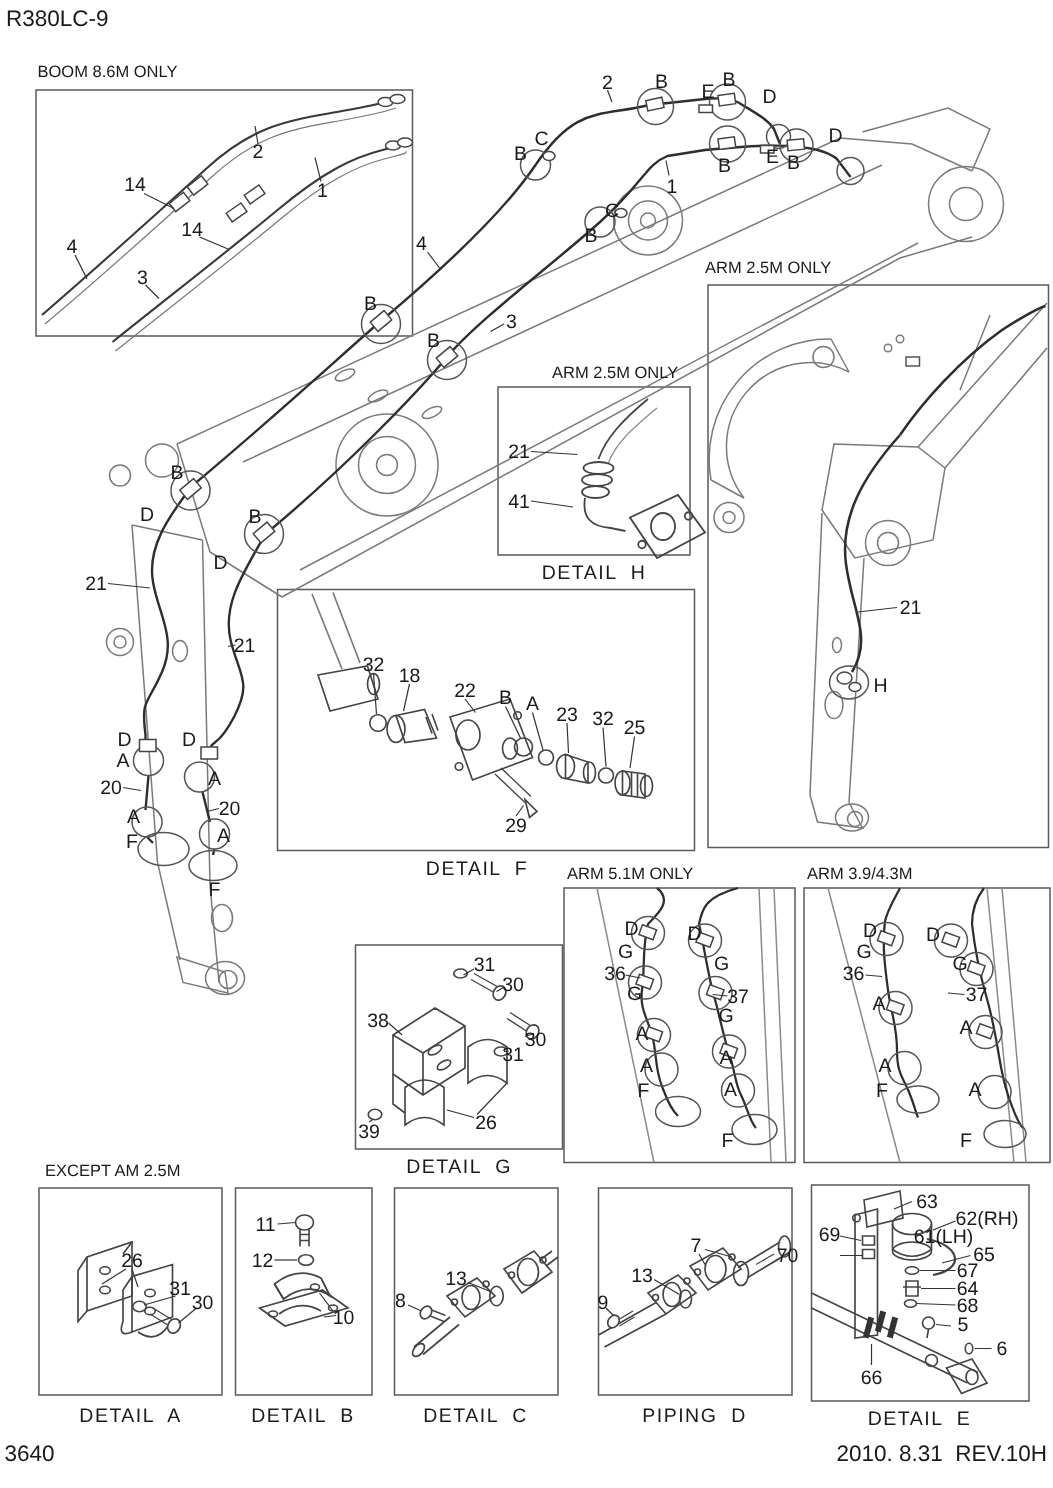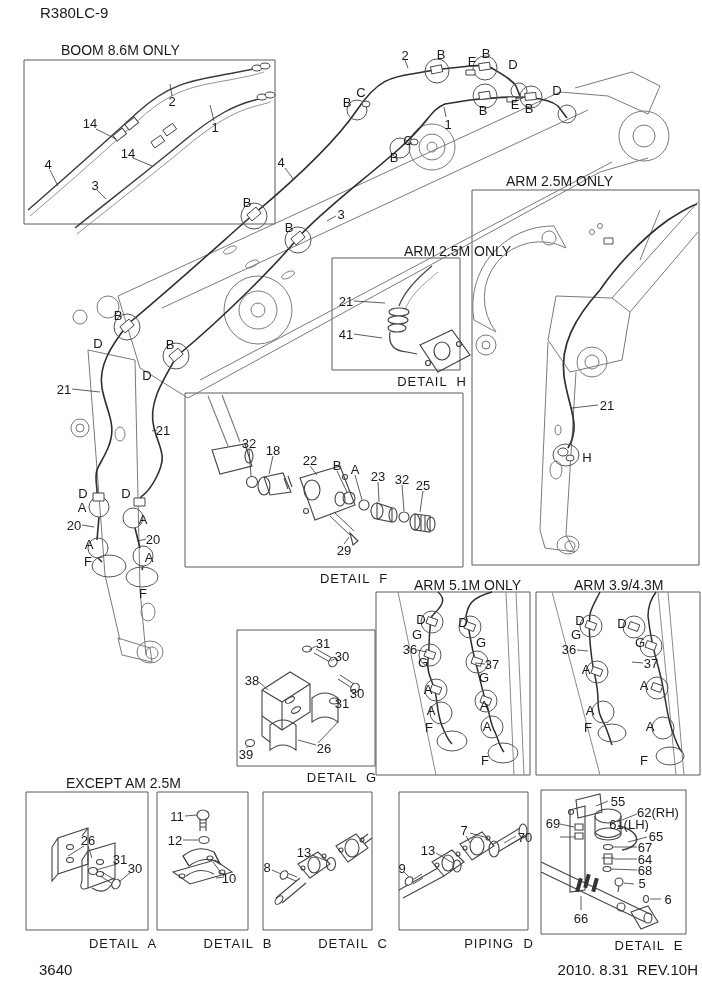--- a/index.html
+++ b/index.html
@@ -1,22 +1,22 @@
 <!DOCTYPE html>
 <html><head>
 <meta charset="utf-8">
 <style>
   html,body{margin:0;padding:0;background:#e8e8e8;}
   #page{position:relative;width:702px;height:992px;background:#ffffff;overflow:hidden;
         font-family:"Liberation Sans","DejaVu Sans",sans-serif;color:#1a1a1a;}
   #art{position:absolute;left:0;top:0;}
-  .txt{position:absolute;white-space:pre;margin-left:36px;}
+  .txt{position:absolute;white-space:pre;}
   .model{font-size:15px;}
   .title{font-size:17px;letter-spacing:0.5px;}
-  .panel-label{font-size:14px;}
+  .panel-label{font-size:11px;}
   .caption{font-size:13px;transform:translateX(-50%);letter-spacing:1px;}
   .footer{font-size:15px;}
   .callout{position:absolute;font-size:13px;transform:translate(-50%,-50%);line-height:1;}
   .center{transform:translateX(-50%);}
   svg *{vector-effect:non-scaling-stroke;}
 </style>
 </head>
 <body>
 
 <div id="page">
@@ -558,21 +558,21 @@
       <span class="callout" style="left: 120px; top: 859px;">31</span>
       <span class="callout" style="left: 135px; top: 868px;">30</span>
       <span class="callout" style="left: 177px; top: 816px;">11</span>
       <span class="callout" style="left: 175px; top: 840px;">12</span>
       <span class="callout" style="left: 229px; top: 878px;">10</span>
       <span class="callout" style="left: 304px; top: 852px;">13</span>
       <span class="callout" style="left: 267px; top: 867px;">8</span>
       <span class="callout" style="left: 464px; top: 830px;">7</span>
       <span class="callout" style="left: 428px; top: 850px;">13</span>
       <span class="callout" style="left: 402px; top: 868px;">9</span>
-      <span class="callout" style="left: 618px; top: 801px;">55</span>
+      <span class="callout" style="left: 618px; top: 801px;">63</span>
       <span class="callout" style="left: 658px; top: 812px;">62(RH)</span>
       <span class="callout" style="left: 629px; top: 824px;">61(LH)</span>
       <span class="callout" style="left: 553px; top: 823px;">69</span>
       <span class="callout" style="left: 525px; top: 837px;">70</span>
       <span class="callout" style="left: 656px; top: 836px;">65</span>
       <span class="callout" style="left: 645px; top: 847px;">67</span>
       <span class="callout" style="left: 645px; top: 859px;">64</span>
       <span class="callout" style="left: 645px; top: 870px;">68</span>
       <span class="callout" style="left: 642px; top: 883px;">5</span>
       <span class="callout" style="left: 668px; top: 899px;">6</span>

